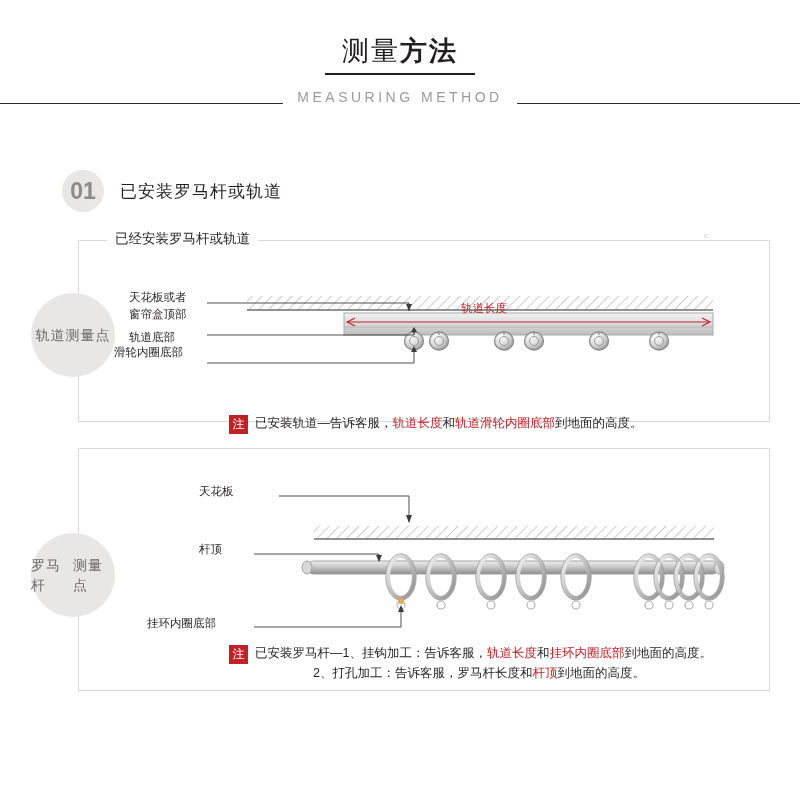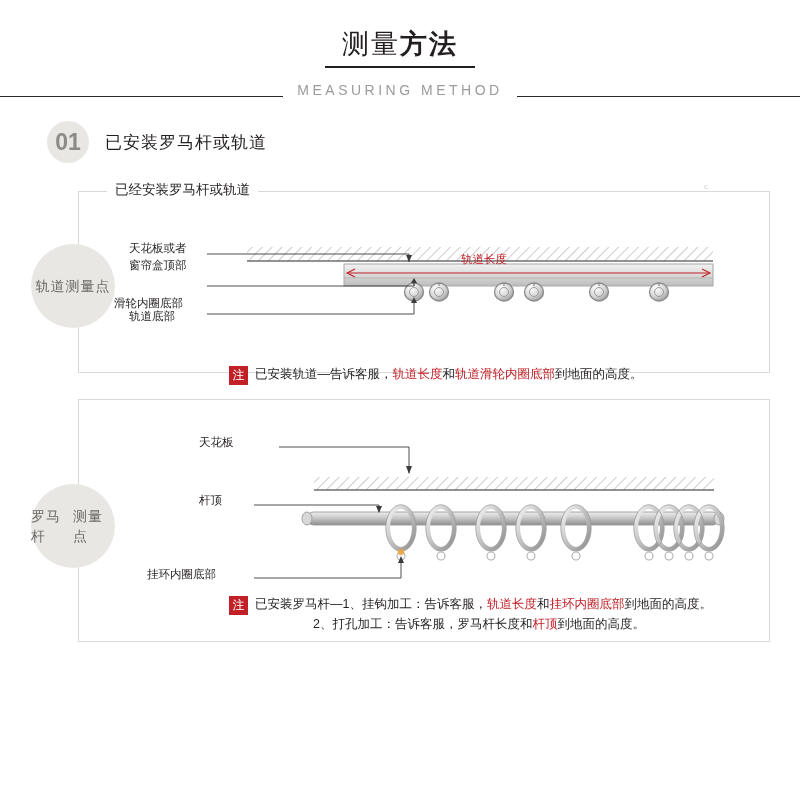--- a/index.html
+++ b/index.html
@@ -14,20 +14,21 @@
     color: #231f20;
     overflow: hidden;
     position: relative;
   }
 
   
   .header {
     position: relative;
     padding-top: 28px;
     text-align: center;
+    margin-top: 7px;
   }
   .header-title {
     font-size: 27px;
     letter-spacing: 2px;
     color: #231f20;
     line-height: 1.2;
     display: inline-block;
     position: relative;
   }
   .header-title .light {
@@ -57,22 +58,22 @@
     color: #9b9b9b;
     position: relative;
     z-index: 2;
     background: #ffffff;
     display: inline-block;
     padding: 0 14px;
   }
 
   
   .section-head {
-    margin-top: 22px;
-    padding-left: 47px;
+    margin-top: 64px;
+    padding-left: 62px;
     display: flex;
     align-items: center;
   }
   .badge-num {
     width: 42px;
     height: 42px;
     border-radius: 50%;
     background: #e9e7e4;
     color: #8e8a86;
     font-size: 23px;
@@ -290,21 +291,21 @@
           <line x1="335" y1="122" x2="335" y2="107"></line>
           <polyline points="332,111 335,105 338,111" fill="#3b3b3b" stroke="none"></polyline>
         </g>
       </svg>
     </div>
 
     <div class="lbl right" style="left:50px; top:48px;">
       <div>天花板或者</div>
       <div>窗帘盒顶部</div>
     </div>
-    <div class="lbl" style="left:50px; top:88px;margin-top:28px;">轨道底部</div>
+    <div class="lbl" style="left:50px; top:88px;">轨道底部</div>
     <div class="lbl" style="left:35px; top:103px;font-family:Liberation Serif, serif;">滑轮内圈底部</div>
 
     <div class="meas-label" style="left:382px; top:60px;">轨道长度</div>
 
     <div class="tiny-mark" style="left:625px; top:-10px;">c</div>
 
     <div class="note" style="left:150px; top:172px;">
       <div class="note-badge">注</div>
       <div class="note-lines">
         <div>

